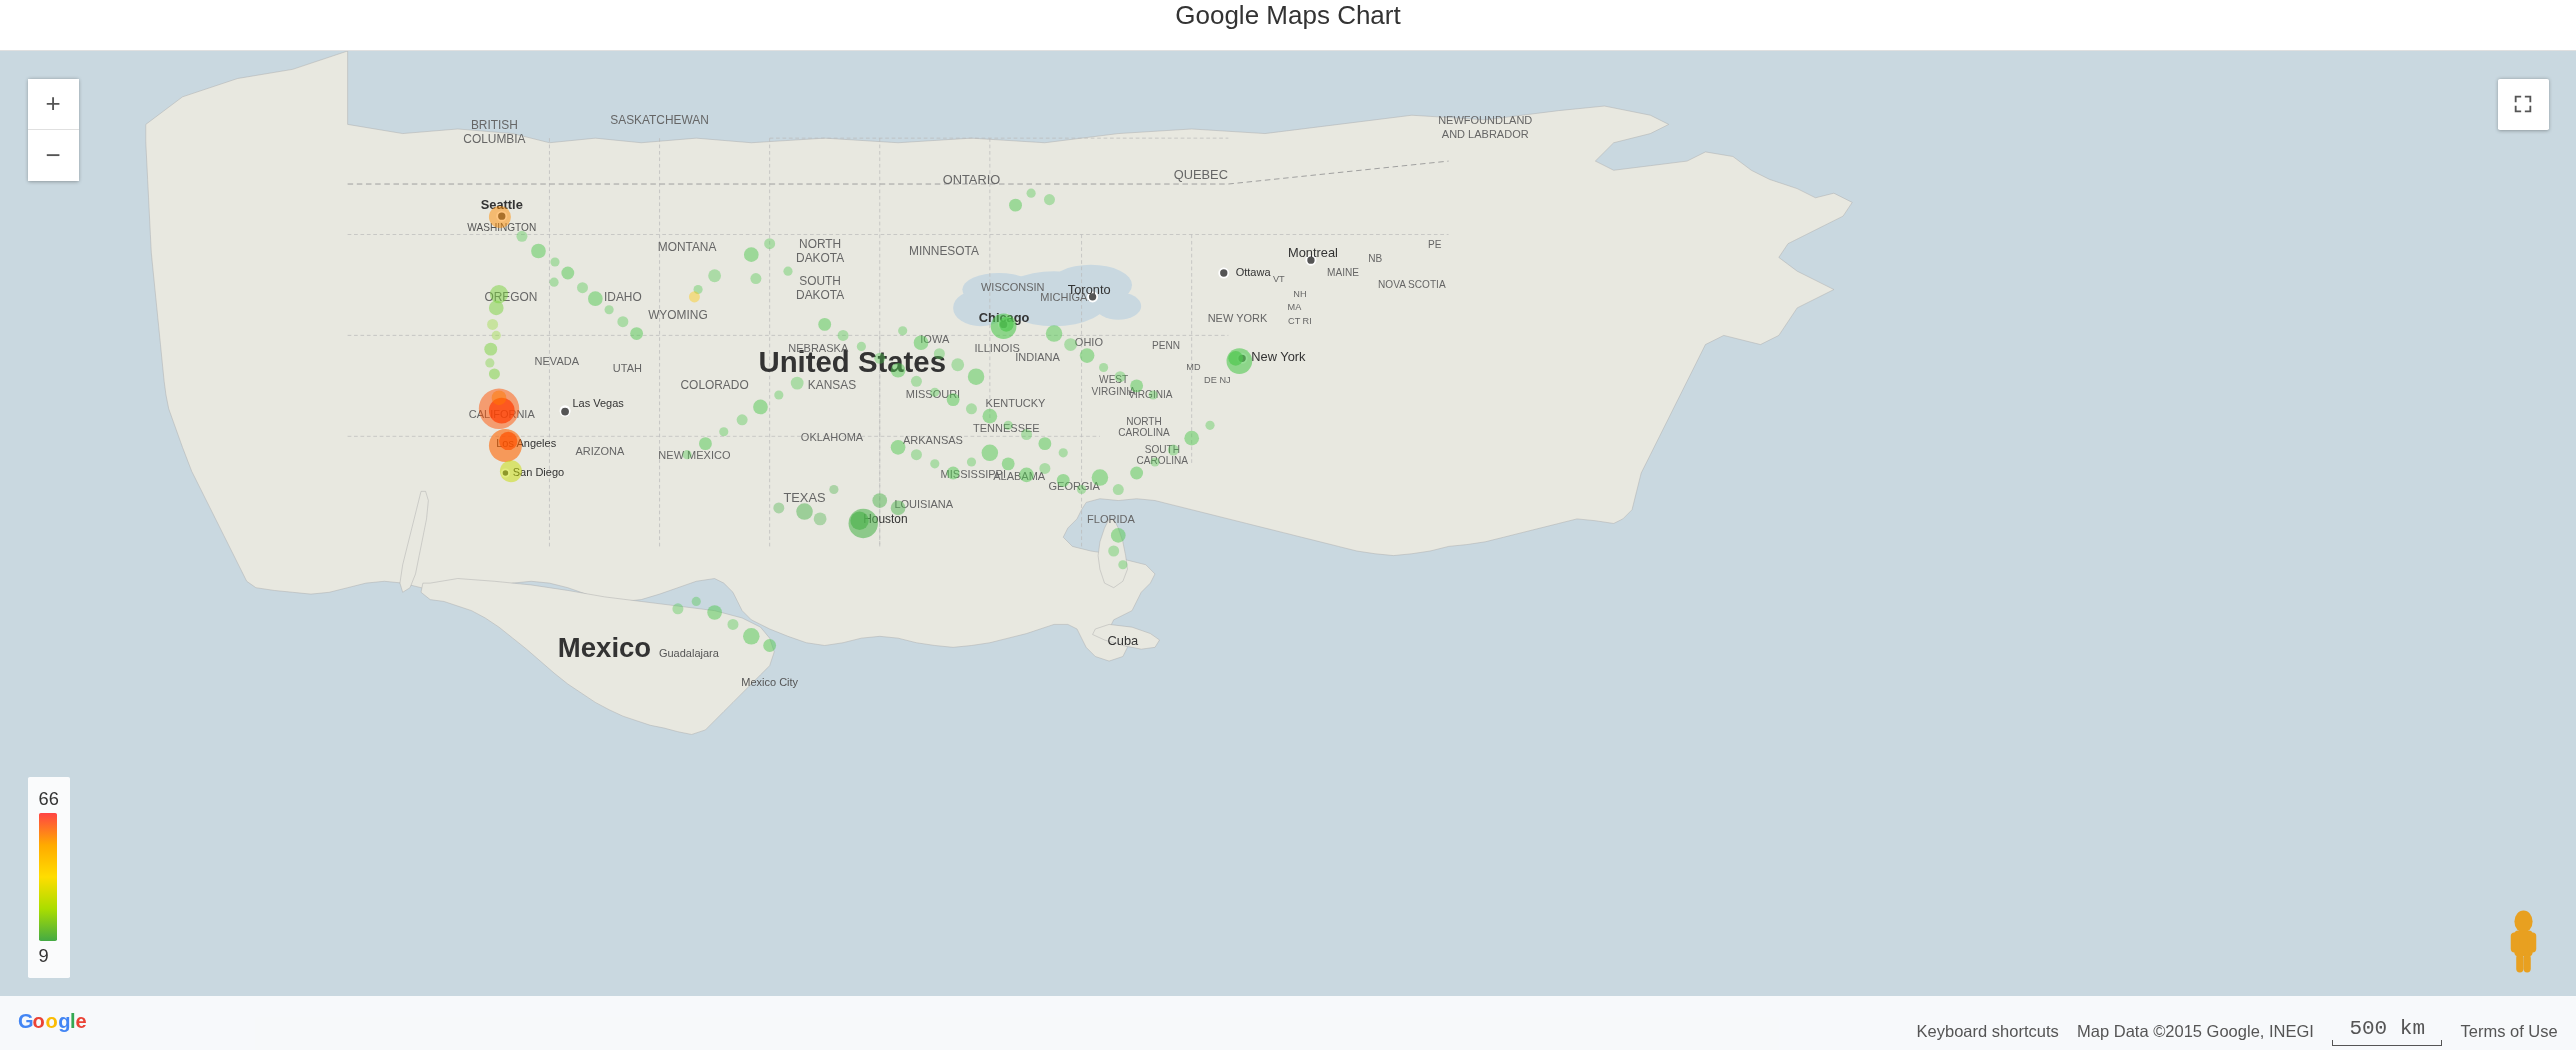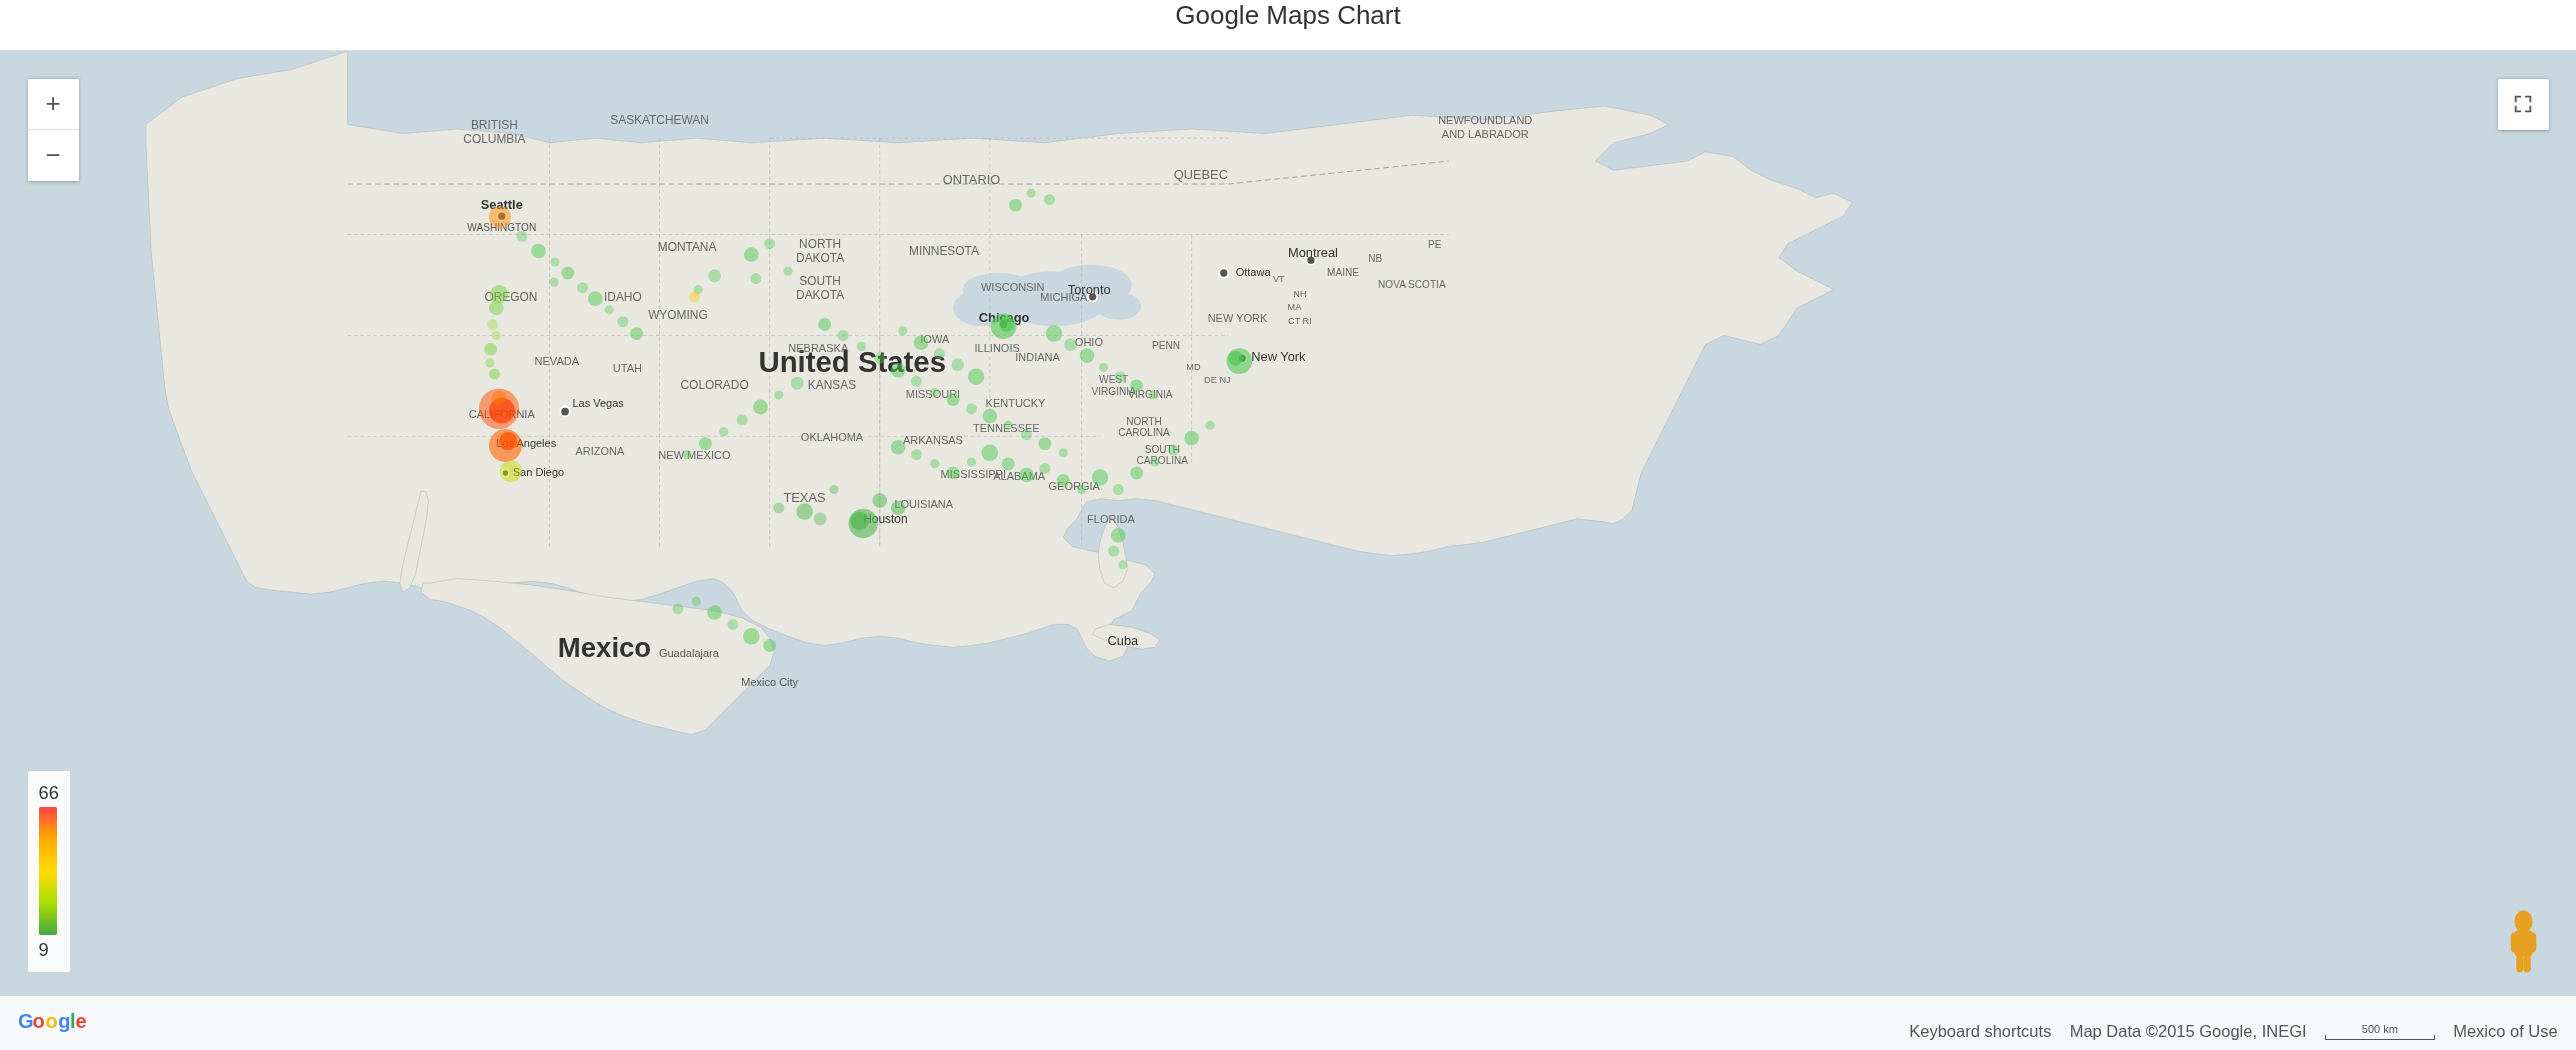--- a/index.html
+++ b/index.html
@@ -87,21 +87,21 @@
       align-items: center;
       justify-content: center;
       box-shadow: 0 0.9px 3.7px rgba(0,0,0,0.3);
       cursor: pointer;
       font-size: 18.3px;
     }
 
     
     .legend {
       position: absolute;
-      bottom: 79px;
+      bottom: 73px;
       left: 27.5px;
       z-index: 20;
       background: rgba(255,255,255,0.9);
       padding: 11px;
       border-radius: 1.8px;
     }
 
     .legend-max { font-size: 18.3px; color: #333; margin-bottom: 3.7px; }
     .legend-bar {
       width: 18.3px;
@@ -478,22 +478,22 @@
           <text x="30" y="22" font-size="22" fill="#FBBC05" font-family="Arial" font-weight="bold">o</text>
           <text x="44" y="22" font-size="22" fill="#4285F4" font-family="Arial" font-weight="bold">g</text>
           <text x="57" y="22" font-size="22" fill="#34A853" font-family="Arial" font-weight="bold">l</text>
           <text x="63" y="22" font-size="22" fill="#EA4335" font-family="Arial" font-weight="bold">e</text>
         </svg>
       </div>
       <div class="bottom-center">
         <span style="cursor:pointer;">Keyboard shortcuts</span>
         <span>Map Data ©2015 Google, INEGI</span>
         <div class="scale-bar">
-          <span style="font-size:11px;">500 km</span>
+          <span style="font-size:21px;font-family:Liberation Mono, monospace;">500 km</span>
           <div class="scale-line"></div>
         </div>
-        <span style="cursor:pointer;">Mexico of Use</span>
+        <span style="cursor:pointer;">Terms of Use</span>
       </div>
     </div>
 
   </div>
 </div>
 
 
 </body></html>

